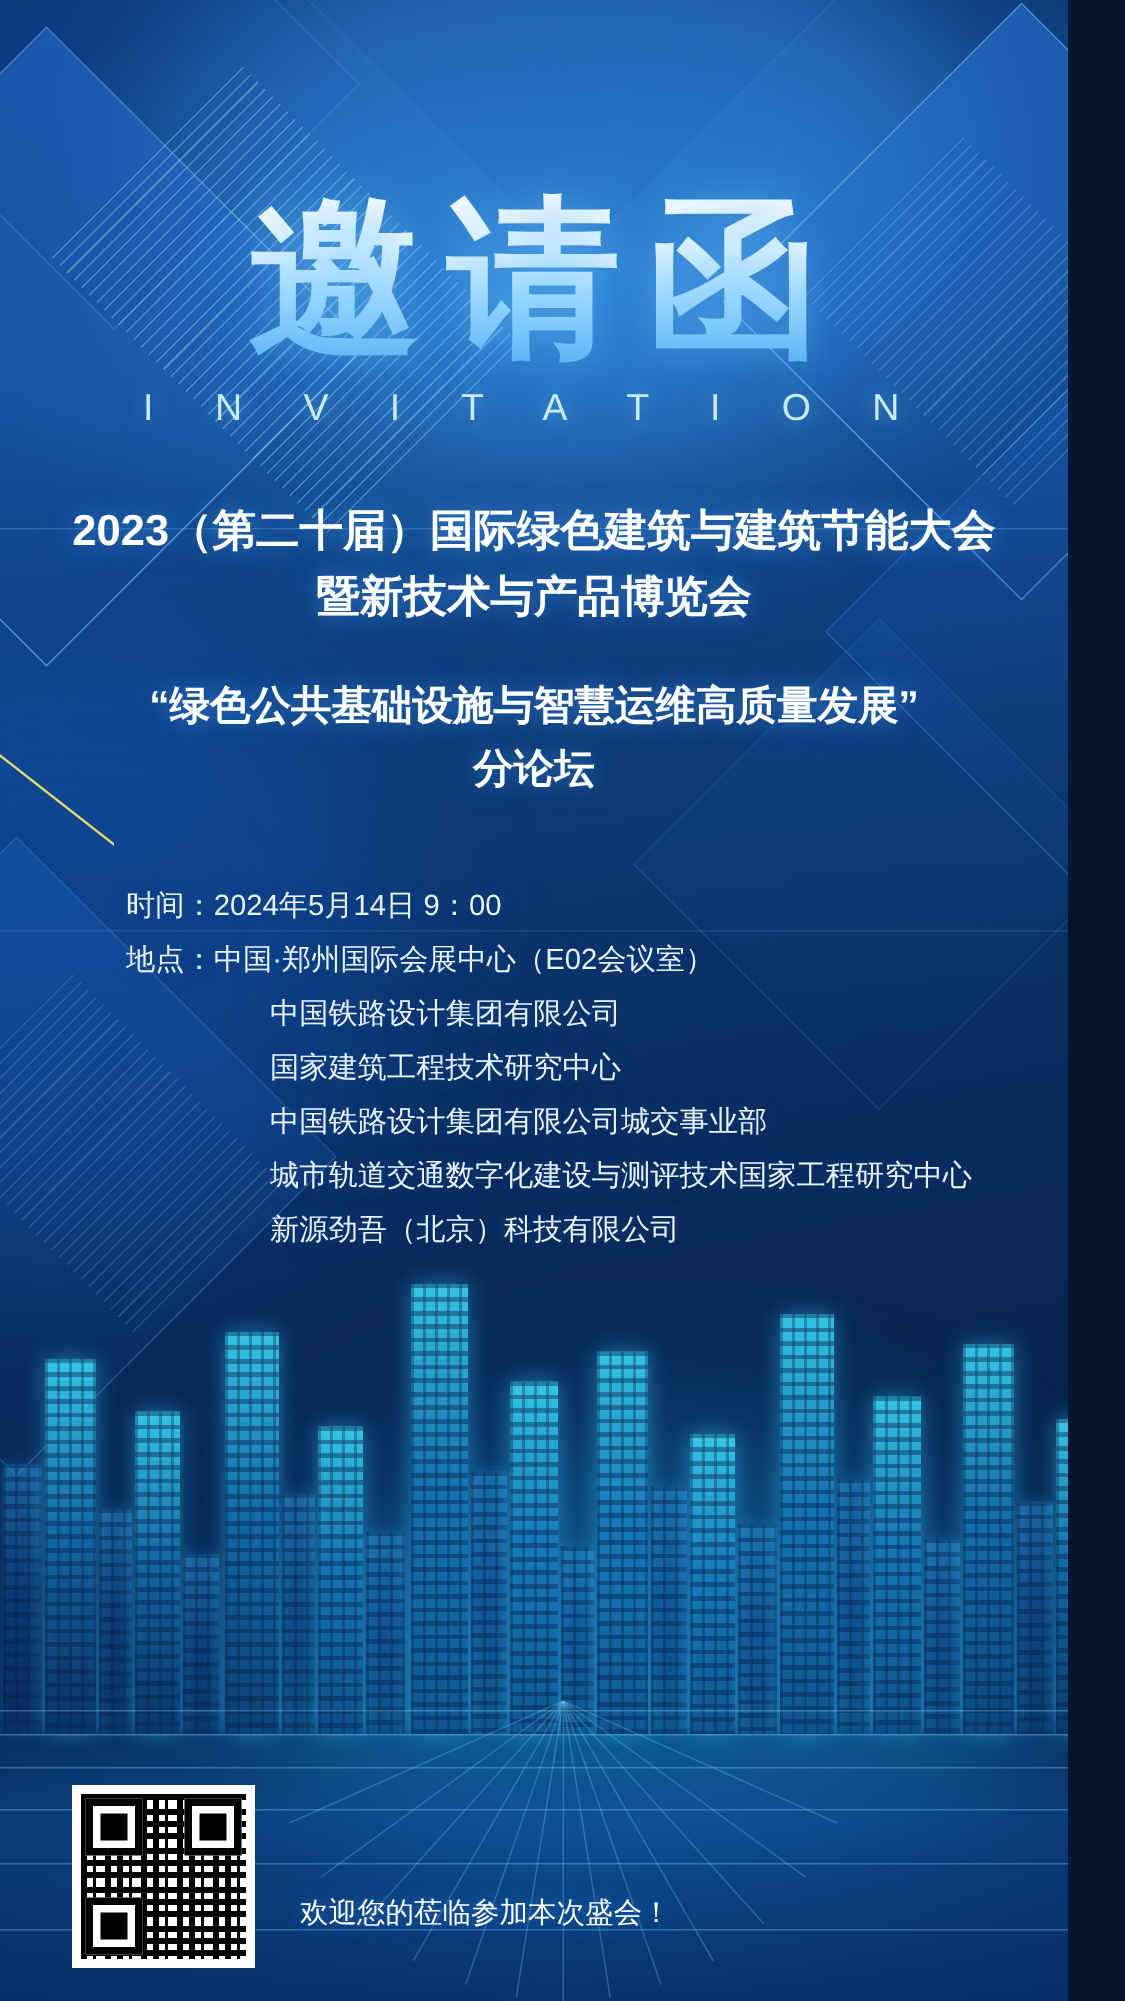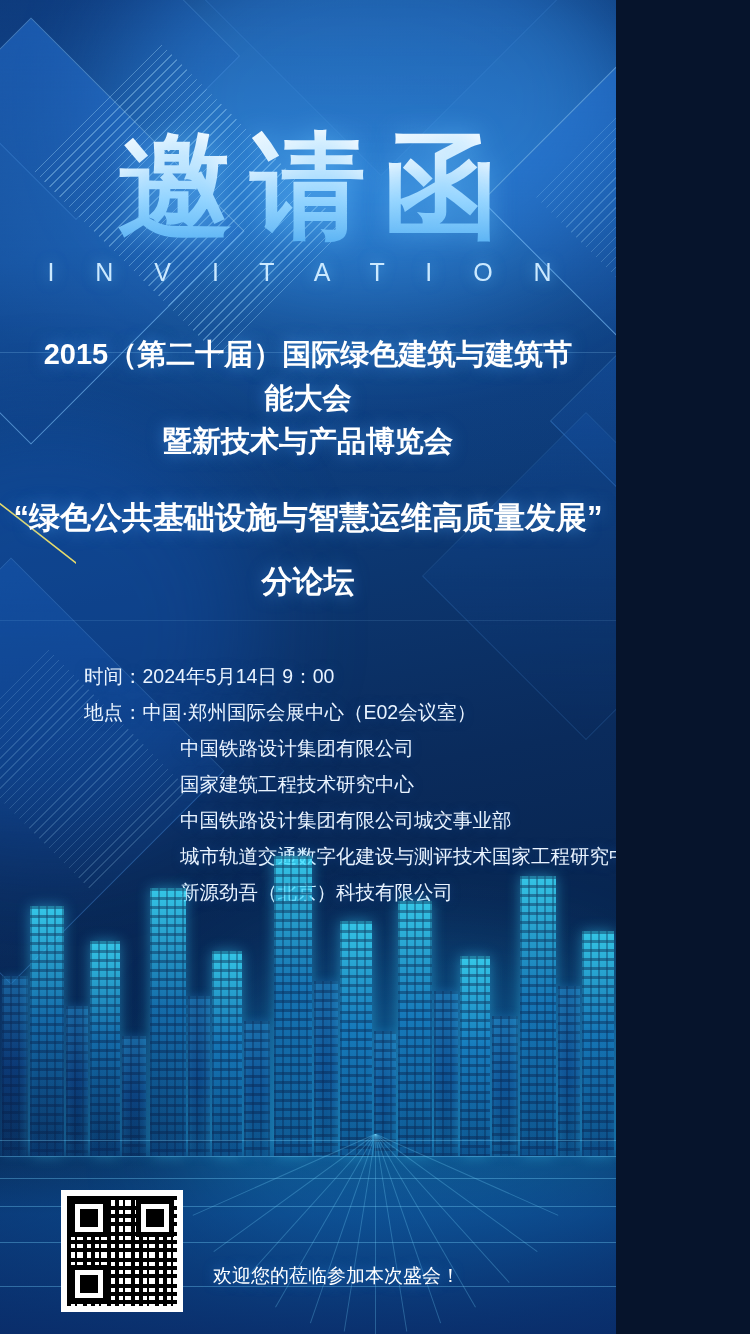--- a/index.html
+++ b/index.html
@@ -5,21 +5,21 @@
   html, body {
     margin: 0;
     padding: 0;
     background: #06142c;
   }
   body {
     font-family: "Liberation Sans", "DejaVu Sans", sans-serif;
   }
   .poster {
     position: relative;
-    width: 616px;
+    width: 712px;
     height: 1334px;
     overflow: hidden;
     background:
       radial-gradient(ellipse 760px 420px at 52% 14%, rgba(70,170,255,0.40) 0%, rgba(20,70,150,0.10) 55%, rgba(0,0,0,0) 78%),
       radial-gradient(ellipse 900px 520px at 50% 96%, rgba(30,190,255,0.30) 0%, rgba(10,60,130,0.10) 55%, rgba(0,0,0,0) 80%),
       linear-gradient(170deg, #0a2f66 0%, #10498f 18%, #0d3b78 38%, #0a2b5c 58%, #07234c 75%, #041a3c 100%);
   }
 
   
   .bg-layer { position: absolute; inset: 0; overflow: hidden; }
@@ -112,21 +112,21 @@
   }
   .main-title {
     font-size: 29px;
     font-weight: 700;
     line-height: 1.5;
     margin: 0 36px;
     text-shadow: 0 0 16px rgba(80,170,255,0.55);
   }
   .sub-title {
     margin-top: 30px;
-    font-size: 31px;
+    font-size: 27px;
     font-weight: 700;
     line-height: 1.55;
     color: #ffffff;
     text-shadow: 0 0 16px rgba(80,170,255,0.55);
   }
 
   
   .details {
     position: relative;
     margin: 52px 0 0 84px;
@@ -185,21 +185,21 @@
     position: absolute;
     top: 0; bottom: 0;
     width: 1px;
     background: rgba(120,215,255,0.28);
     transform-origin: top center;
   }
 
   
   .footer {
     position: absolute;
-    left: 17px; right: 0; bottom: 0;
+    left: 4px; right: 0; bottom: 0;
     height: 168px;
   }
   .qr {
     position: absolute;
     left: 44px;
     bottom: 22px;
     width: 122px;
     height: 122px;
     background: #ffffff;
     padding: 6px;
@@ -269,24 +269,24 @@
 
     <div class="yellow-chevron"></div>
   </div>
 
   <div class="header">
     <h1 class="invite-cn">邀请函</h1>
     <div class="invite-en">I N V I T A T I O N</div>
   </div>
 
   <div class="title-block">
-    <div class="main-title">2015（第二十届）国际绿色建筑与建筑节能大会</div>
+    <div class="main-title">2023（第二十届）国际绿色建筑与建筑节能大会</div>
     <div class="main-title">暨新技术与产品博览会</div>
     <div class="sub-title">“绿色公共基础设施与智慧运维高质量发展”</div>
-    <div class="sub-title" style="margin-top:16px;">分论坛</div>
+    <div class="sub-title" style="margin-top:0;">分论坛</div>
   </div>
 
   <div class="details">
     <span class="detail-row">时间：2024年5月14日 9：00</span>
     <span class="detail-row">地点：中国·郑州国际会展中心（E02会议室）</span>
     <span class="detail-row indent">中国铁路设计集团有限公司</span>
     <span class="detail-row indent">国家建筑工程技术研究中心</span>
     <span class="detail-row indent">中国铁路设计集团有限公司城交事业部</span>
     <span class="detail-row indent">城市轨道交通数字化建设与测评技术国家工程研究中心</span>
     <span class="detail-row indent">新源劲吾（北京）科技有限公司</span>

